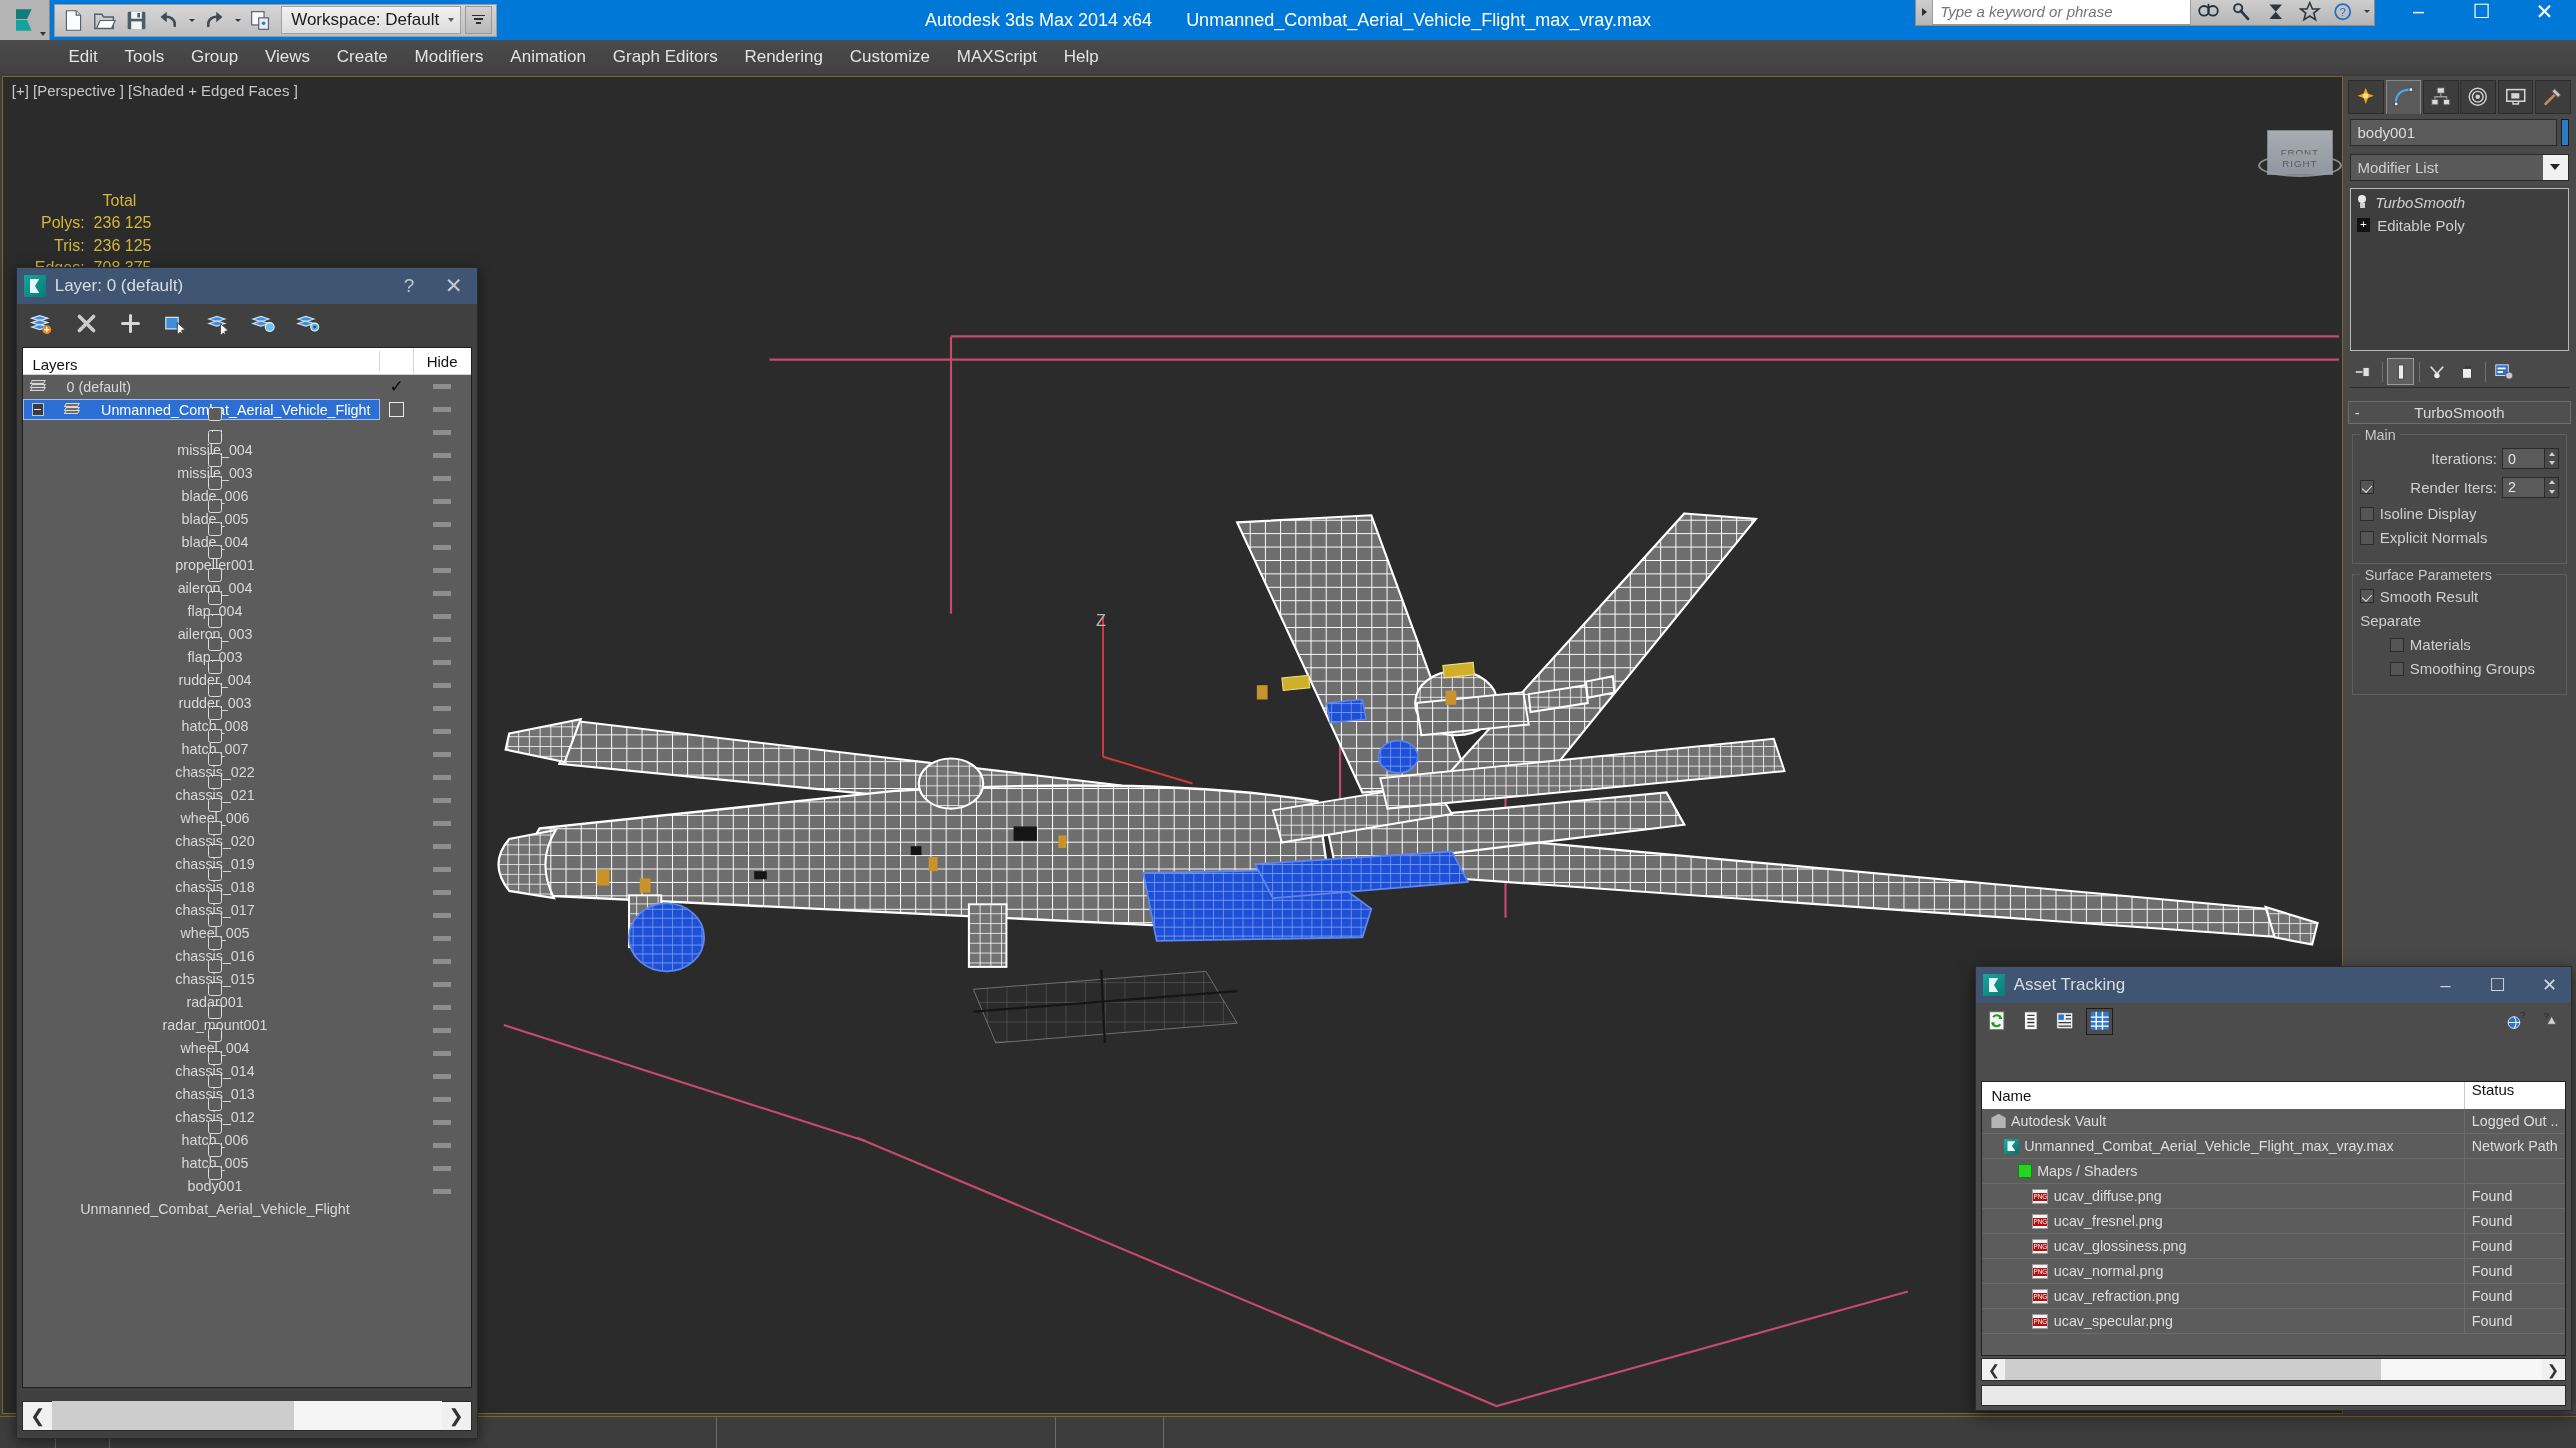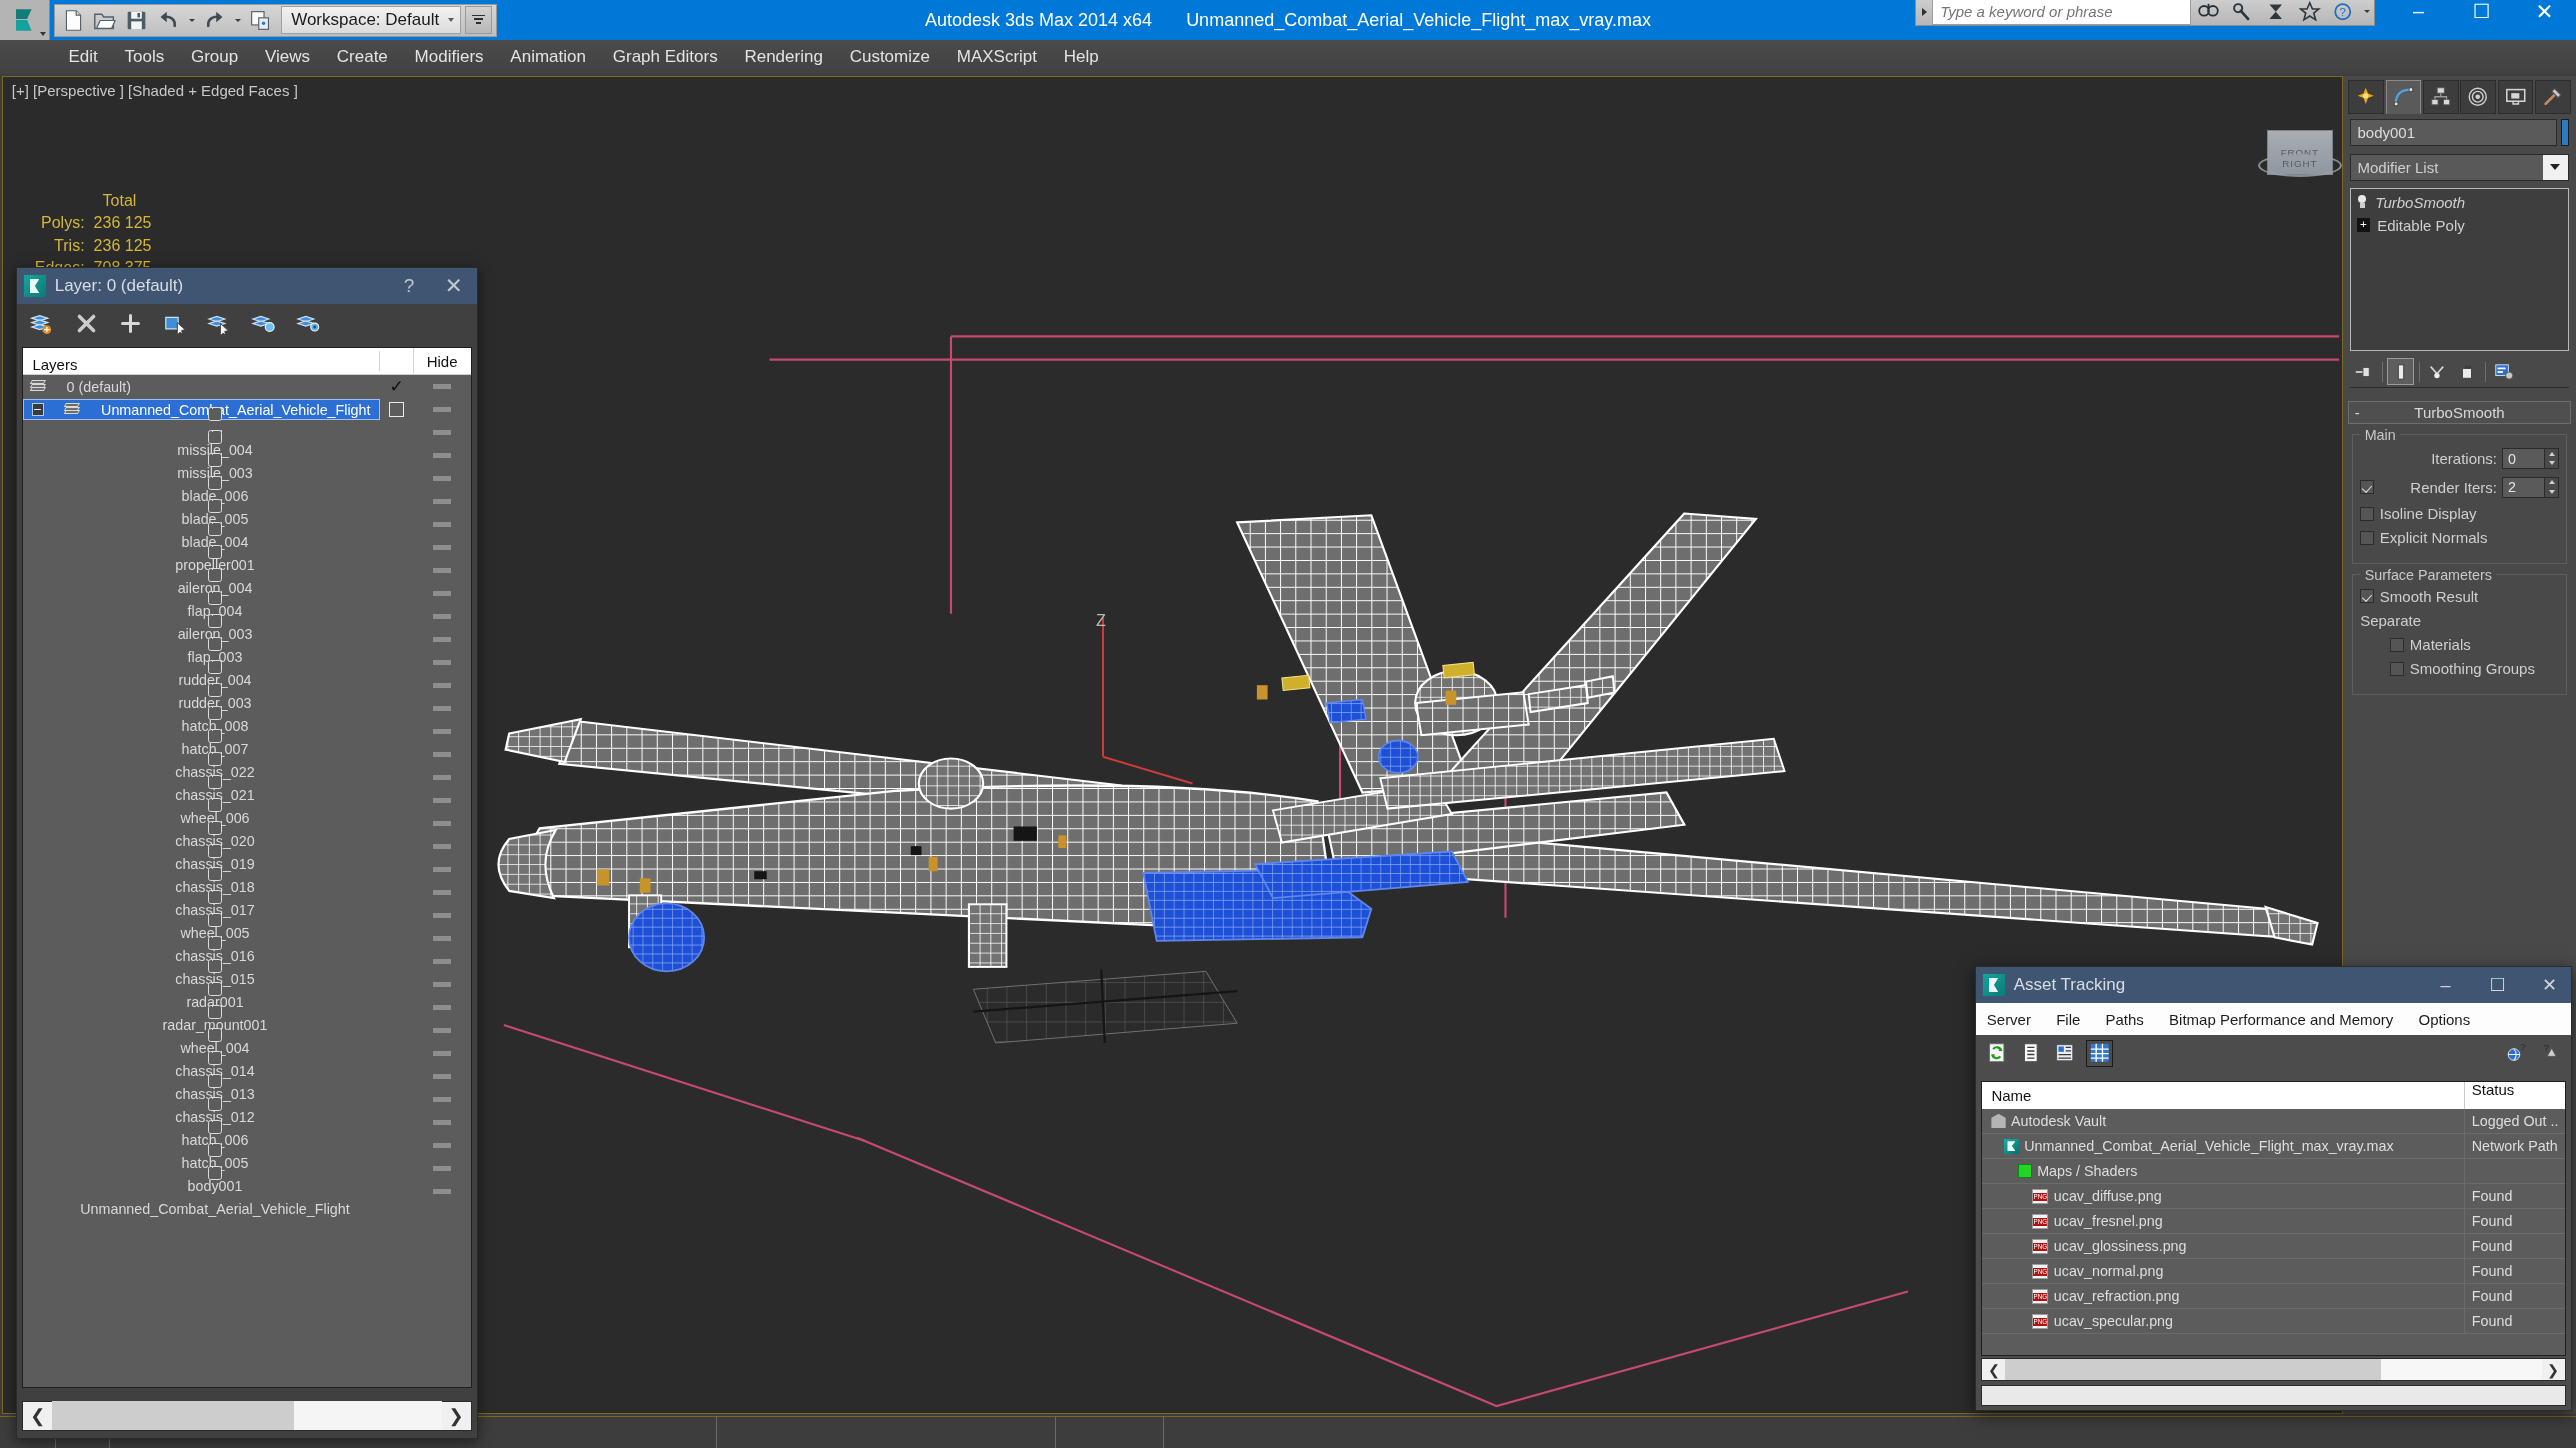--- a/index.html
+++ b/index.html
@@ -1217,27 +1217,20 @@
   <div class="assetwin">
     <div class="aw-title">
       <div class="ld-icon"></div>
       <span>Asset Tracking</span>
       <span class="sp"></span>
       <span class="aw-wb">–</span>
       <span class="aw-wb">☐</span>
       <span class="aw-wb">✕</span>
     </div>
 
-    <div class="aw-menu" id="aw-menu">
-        <span>Server</span>
-        <span>File</span>
-        <span>Paths</span>
-        <span>Bitmap Performance and Memory</span>
-        <span>Options</span>
-      </div>
 
     <div class="aw-tools">
       <div class="aw-t">
         <svg width="21.5" height="21.5" viewBox="0 0 24 24">
             <rect x="4" y="2" width="16" height="20" fill="#f6f6f6" stroke="#6a6a6a"></rect>
             <path d="M8 8a5 5 0 0 1 9 2M16 16a5 5 0 0 1-9-2" fill="none" stroke="#18a018" stroke-width="2.4"></path>
             <path d="M16 6l2 4-4 0z" fill="#18a018"></path>
             <path d="M8 18l-2-4 4 0z" fill="#18a018"></path>
           </svg>
       </div>

